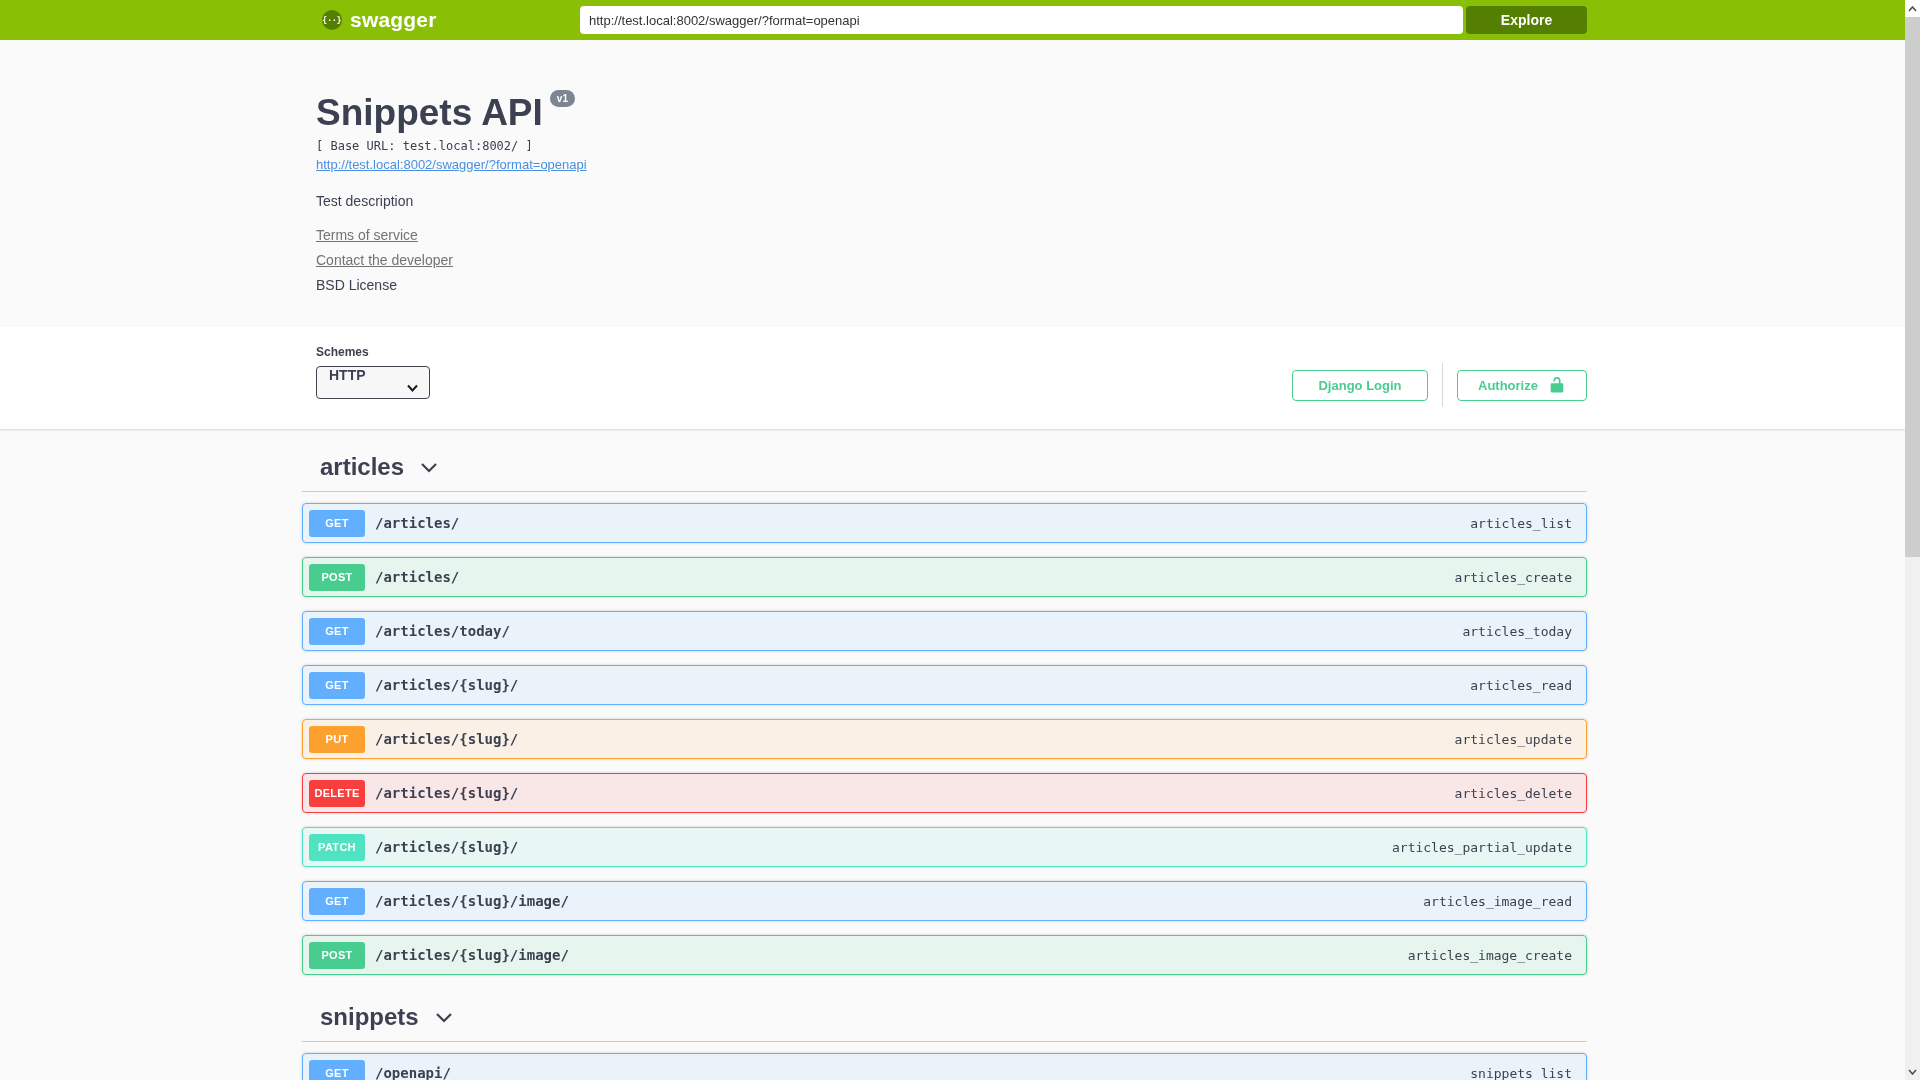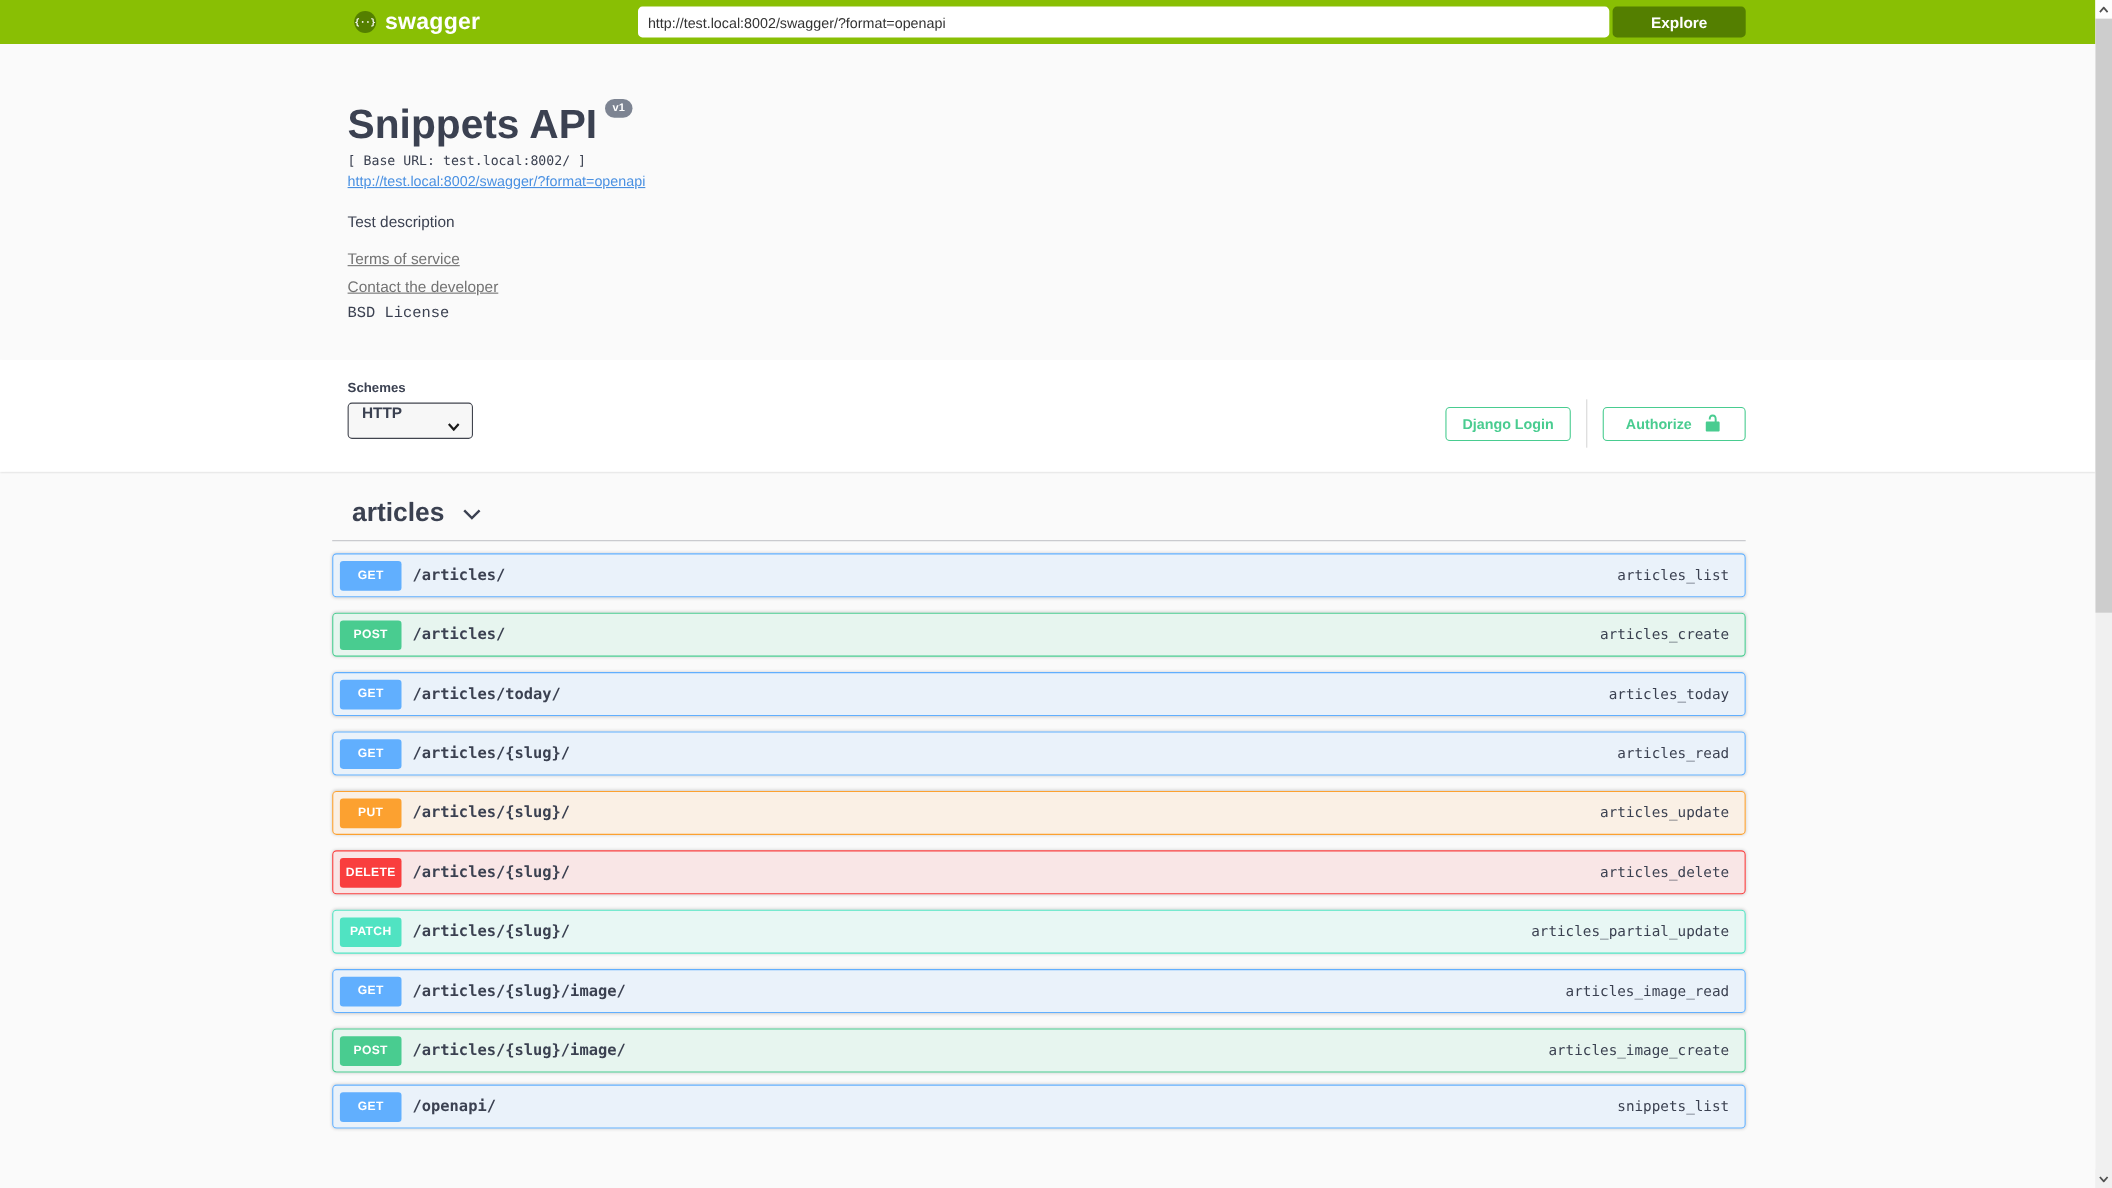--- a/index.html
+++ b/index.html
@@ -30,36 +30,36 @@
   .page-title { position:absolute; left:316px; top:92px; font-size:37px; font-weight:bold; color:#3b4151; }
   .version-badge { display:inline-block; background:#7d8492; color:#fff; font-size:10px; font-weight:bold;
     border-radius:57px; padding:3px 7px; vertical-align:top; position:relative; top:-2px; margin-left:7px; }
   .base-url { position:absolute; left:316px; top:139px; font-family:"DejaVu Sans Mono", monospace;
     font-size:12px; color:#3b4151; }
   .spec-link { position:absolute; left:316px; top:157px; font-size:13px; color:#4990e2;
     text-decoration:underline; cursor:pointer; }
   .description { position:absolute; left:316px; top:193px; font-size:14px; color:#3b4151; }
   .info-link { position:absolute; left:316px; font-size:14px; color:#737373; text-decoration:underline; cursor:pointer; }
   .terms { top:227px; } .contact { top:252px; }
-  .license { position:absolute; left:316px; top:277px; font-size:14px; color:#3b4151;font-family:Liberation Mono, monospace; }
+  .license { position:absolute; left:316px; top:277px; font-size:14px; color:#3b4151; }
 
   
   .scheme-band { position:absolute; left:0; top:327px; width:1905px; height:102px; background:#fff;
     box-shadow:0 1px 2px 0 rgba(0,0,0,0.15); }
   .schemes-wrap { position:absolute; left:316px; top:18px; }
   .schemes-label { font-size:12px; font-weight:bold; color:#3b4151; }
   .scheme-select { margin-top:7px; width:114px; height:33px; border:1.5px solid #41444e; border-radius:4px;
     background:#f7f7f7; font-weight:bold; font-size:14px; color:#3b4151; display:flex; align-items:flex-start;
     padding:0 12px; position:relative; cursor:pointer; }
   .select-chevron { position:absolute; right:11px; top:12px; }
   .auth-wrap { position:absolute; right:318px; top:36px; display:flex; align-items:center; }
   .auth-btn { height:31px; background:transparent; border:1px solid #49cc90; color:#49cc90; border-radius:4px;
     font-weight:bold; font-size:13px; font-family:"Liberation Sans", sans-serif; cursor:pointer;
     display:flex; align-items:center; justify-content:center; }
-  .btn-django { width:114px; }
+  .btn-django { width:136px; }
   .btn-authorize { width:130px; gap:10px; }
   .auth-divider { width:1px; height:44px; background:#d8d8d8; margin:0 14px; }
 
   
   .ops { position:absolute; left:302px; top:429px; width:1285px; }
   .section-header { display:flex; align-items:center; padding:24px 18px 10px 18px;
     border-bottom:1px solid rgba(59,65,81,0.25); cursor:pointer; }
   .section + .section .section-header { padding-top:28px; }
   .section-title { font-size:24px; font-weight:bold; color:#3b4151; }
   .section-chevron { margin-left:14px; display:flex; }
@@ -182,20 +182,28 @@
         <span class="path">/articles/{slug}/image/</span>
         <span class="opid">articles_image_read</span>
       </div>
       <div class="op-row m-post">
         <span class="badge b-post">POST</span>
         <span class="path">/articles/{slug}/image/</span>
         <span class="opid">articles_image_create</span>
       </div>
     </div>
     <div class="section">
+      <div class="section-header">
+        <span class="section-title">snippets</span>
+        <span class="section-chevron">
+          <svg width="22" height="22" viewBox="0 0 22 22">
+            <path d="M4 8 L11 15 L18 8" fill="none" stroke="#3b4151" stroke-width="2.2"></path>
+          </svg>
+        </span>
+      </div>
       <div class="op-row m-get first">
         <span class="badge b-get">GET</span>
         <span class="path">/openapi/</span>
         <span class="opid">snippets_list</span>
       </div>
     </div>
   </div>
 
 <div class="scrollbar">
   <div class="scroll-btn up">

